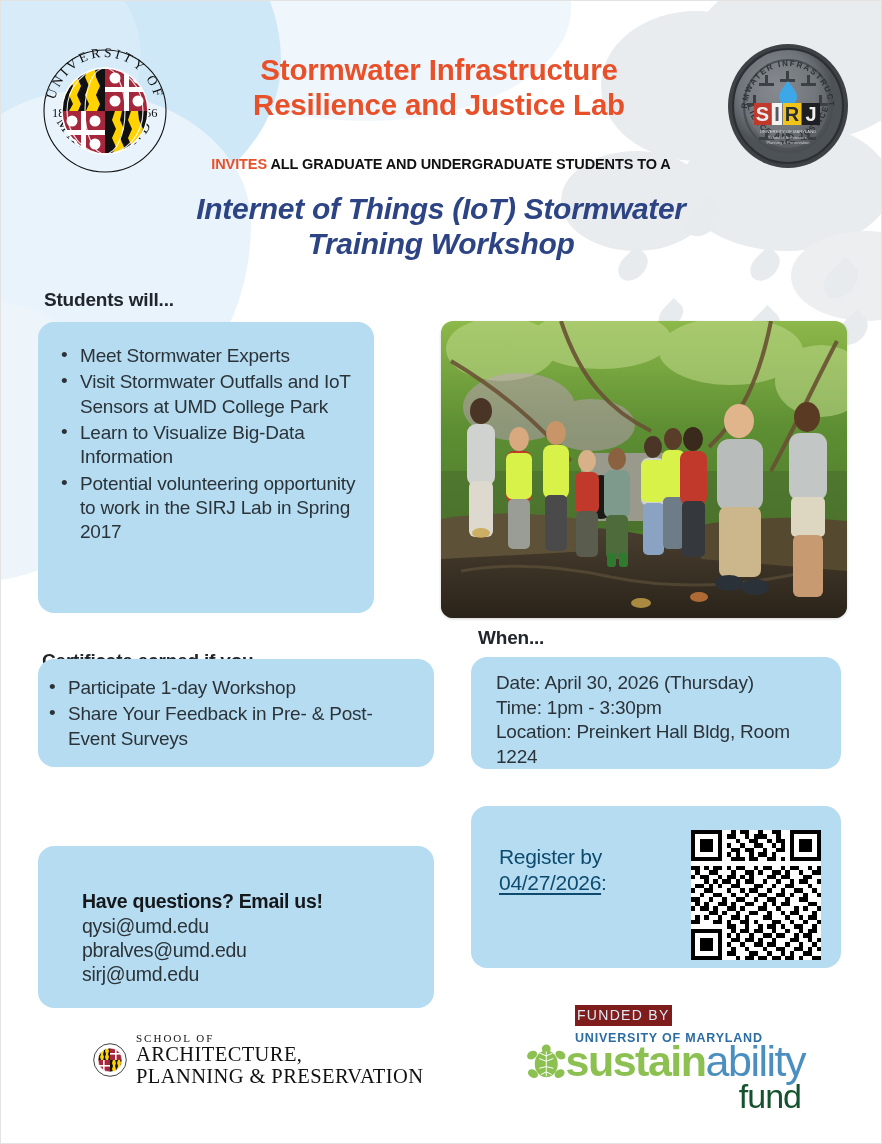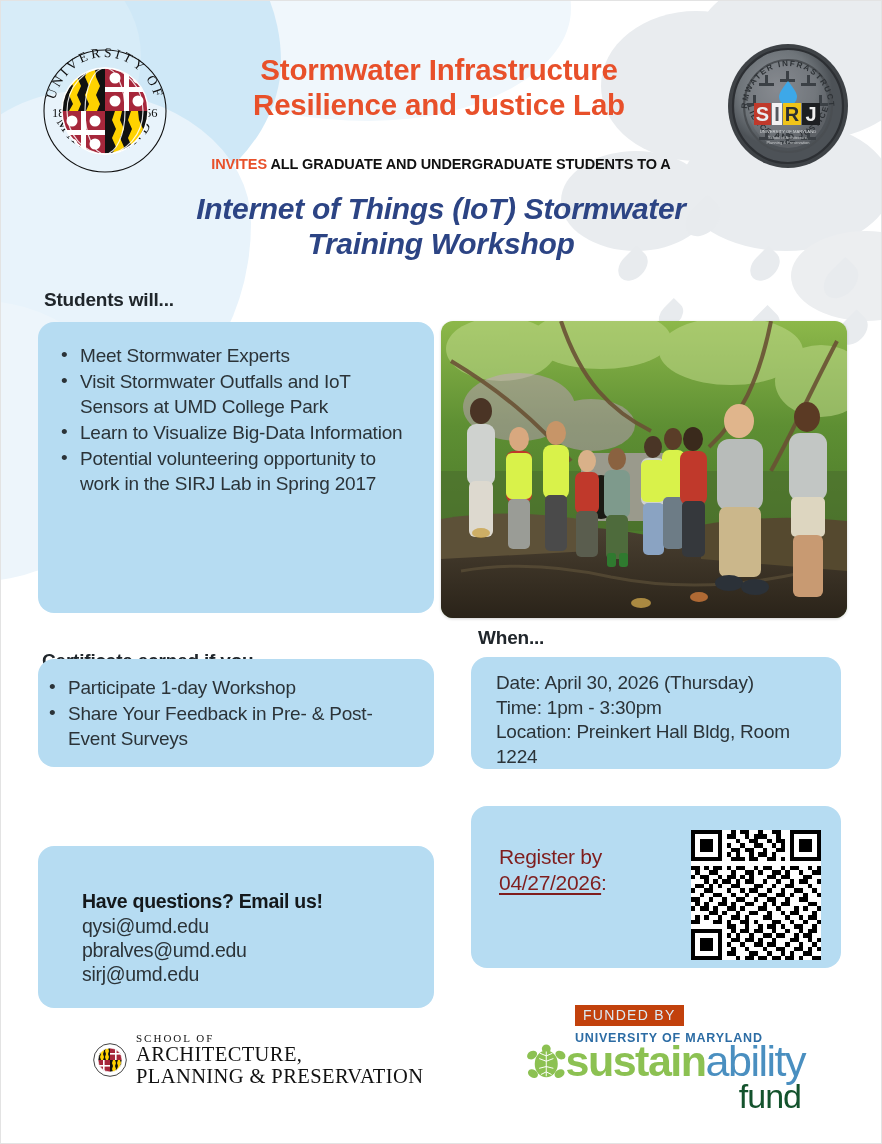--- a/index.html
+++ b/index.html
@@ -78,33 +78,33 @@
   .card .line{font-size:19px;line-height:1.30;color:#2b3338;letter-spacing:-0.2px;}
   
   .photo{
     position:absolute;z-index:3;border-radius:12px;overflow:hidden;
     box-shadow:0 1px 3px rgba(0,0,0,.18);
   }
   
   .contact-head{font-weight:bold;font-size:19.5px;color:#14181b;letter-spacing:-0.3px;margin-bottom:1px;}
   .contact-line{font-size:19.5px;line-height:1.24;color:#2b3338;letter-spacing:-0.3px;}
   .reg-head{font-weight:bold;font-size:21px;color:#14181b;letter-spacing:-0.3px;line-height:1.22;}
-  .reg-line{font-size:21px;color:#7f1d1d;letter-spacing:-0.3px;line-height:1.22;}
+  .reg-line{font-size:21px;color:#0c4a6e;letter-spacing:-0.3px;line-height:1.22;}
   .reg-date{text-decoration:underline;text-underline-offset:3px;}
   .qr{position:absolute;right:20px;top:24px;width:130px;height:130px;background:#fff;}
   
   .footer{position:absolute;z-index:3;left:0;top:1000px;width:882px;height:130px;}
   .sapp{position:absolute;left:92px;top:32px;display:flex;align-items:center;gap:9px;}
   .sapp-text{font-family:"Liberation Serif", serif;color:#111;line-height:1.04;}
   .sapp-small{font-size:11px;letter-spacing:2px;}
   .sapp-big{font-size:20.5px;letter-spacing:0.4px;}
   .sus{position:absolute;left:524px;top:4px;width:280px;}
   .funded{
-    display:inline-block;background:#c2410c;color:#ddeaf4;
-    font-size:14px;letter-spacing:1.3px;padding:2px 8px 3px;margin-left:50px;
+    display:inline-block;background:#7f1d1d;color:#ddeaf4;
+    font-size:14px;letter-spacing:1.3px;padding:2px 2px 3px;margin-left:50px;
   }
   .umd-line{color:#2c6ca4;font-weight:bold;font-size:12.5px;letter-spacing:0.8px;margin:5px 0 0 0;}
   .sus-word{font-size:43px;line-height:0.93;letter-spacing:-1.5px;}
   .sus-green{color:#8cc152;font-weight:bold;}
   .sus-blue{color:#4a8fc0;}
   .sus-fund{font-size:34px;color:#14532d;letter-spacing:-1px;line-height:0.9;text-align:right;padding-right:4px;}
 </style>
 </head>
 <body>
 
@@ -260,21 +260,21 @@
     <div class="hdr-invite"><span class="orange">INVITES</span><span> ALL GRADUATE AND UNDERGRADUATE STUDENTS TO A</span></div>
   </div>
 
   <div class="workshop-title">
     <div>Internet of Things (IoT) Stormwater</div>
     <div>Training Workshop</div>
   </div>
 
   <div class="sec-head" style="left:43px;top:288px;">Students will...</div>
 
-  <div class="card" style="left:37px;top:321px;width:396px;height:291px;padding:22px 0 16px 0;">
+  <div class="card" style="left:37px;top:321px;width:336px;height:291px;padding:22px 0 16px 0;">
     <ul>
       <li>Meet Stormwater Experts</li>
       <li>Visit Stormwater Outfalls and IoT Sensors at UMD College Park</li>
       <li>Learn to Visualize Big-Data Information</li>
       <li>Potential volunteering opportunity to work in the SIRJ Lab in Spring 2017</li>
     </ul>
   </div>
 
   <div class="photo" style="left:440px;top:320px;width:406px;height:297px;">
     <svg viewBox="0 0 406 297" width="406" height="297" preserveAspectRatio="none" aria-hidden="true">

